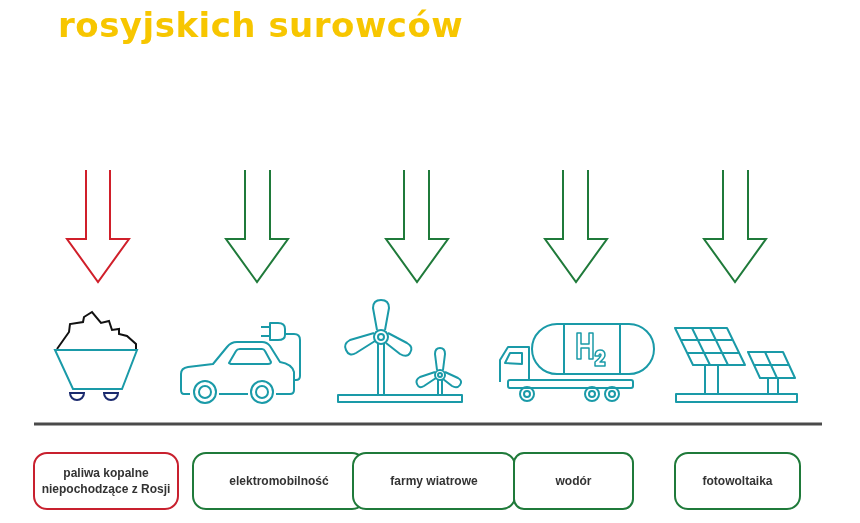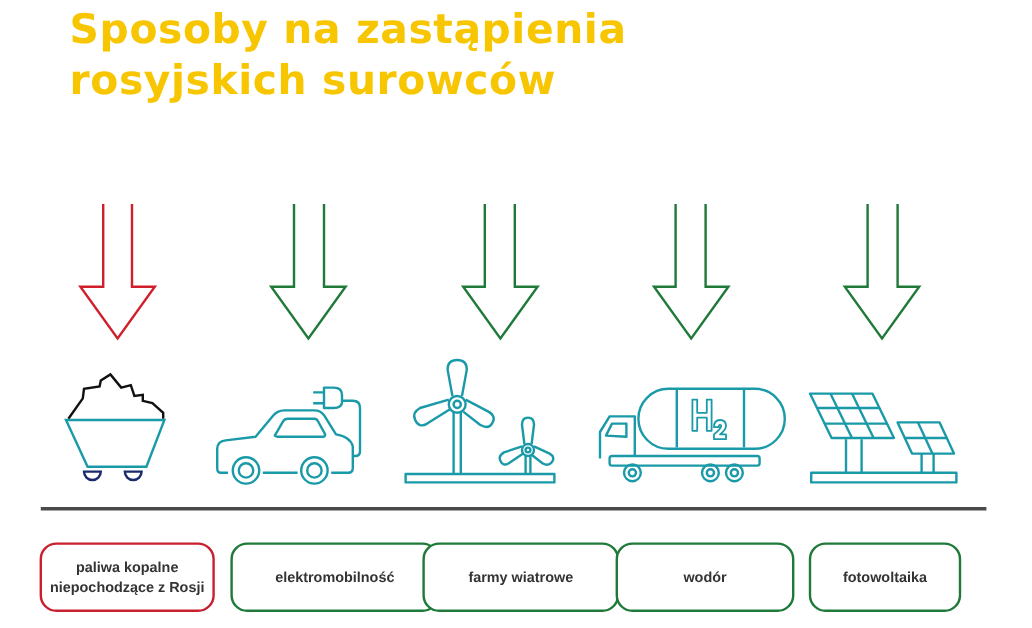--- a/index.html
+++ b/index.html
@@ -7,21 +7,20 @@
   .title { position:absolute; left:58px; top:4px; color:#F7C600; font-weight:bold; font-size:34px; line-height:42px; letter-spacing:0.5px; font-family:"DejaVu Sans", sans-serif; }
   .title div { white-space:nowrap; }
   svg.art { position:absolute; left:0; top:0; }
   .box { position:absolute; top:452px; height:58px; box-sizing:border-box; border:2px solid #1F7A3A; border-radius:14px; display:flex; align-items:center; justify-content:center; text-align:center; color:#333333; font-weight:bold; font-size:12px; line-height:16px; font-family:Liberation Sans, sans-serif; background:#fff; }
   .box.red { border-color:#C8202E; }
 </style>
 </head>
 <body>
 
 <div class="title">
-  <div>Sposoby na zastąpienia</div>
   <div>rosyjskich surowców</div>
 </div>
 
 <svg class="art" width="860" height="523" viewBox="0 0 860 523" xmlns="http://www.w3.org/2000/svg">
 
   <g fill="none" stroke-width="2" stroke-linejoin="miter">
     <polyline stroke="#D01F2A" points="86,170 86,239 67,239 98,282 129,239 110,239 110,170"></polyline>
     <polyline stroke="#1F7A3A" points="245,170 245,239 226,239 257,282 288,239 270,239 270,170"></polyline>
     <polyline stroke="#1F7A3A" points="404,170 404,239 386,239 417,282 448,239 429,239 429,170"></polyline>
     <polyline stroke="#1F7A3A" points="563,170 563,239 545,239 576,282 607,239 588,239 588,170"></polyline>
@@ -99,18 +98,18 @@
     <div>paliwa kopalne</div>
     <div>niepochodzące z Rosji</div>
   </div>
 </div>
 <div class="box" style="left:192px; width:174px;">
   <span>elektromobilność</span>
 </div>
 <div class="box" style="left:352px; width:164px;">
   <span>farmy wiatrowe</span>
 </div>
-<div class="box" style="left:513px; width:149px;">
+<div class="box" style="left:513px; width:121px;border-radius:11px;">
   <span>wodór</span>
 </div>
 <div class="box" style="left:674px; width:127px;">
   <span>fotowoltaika</span>
 </div>
 
 </body></html>

